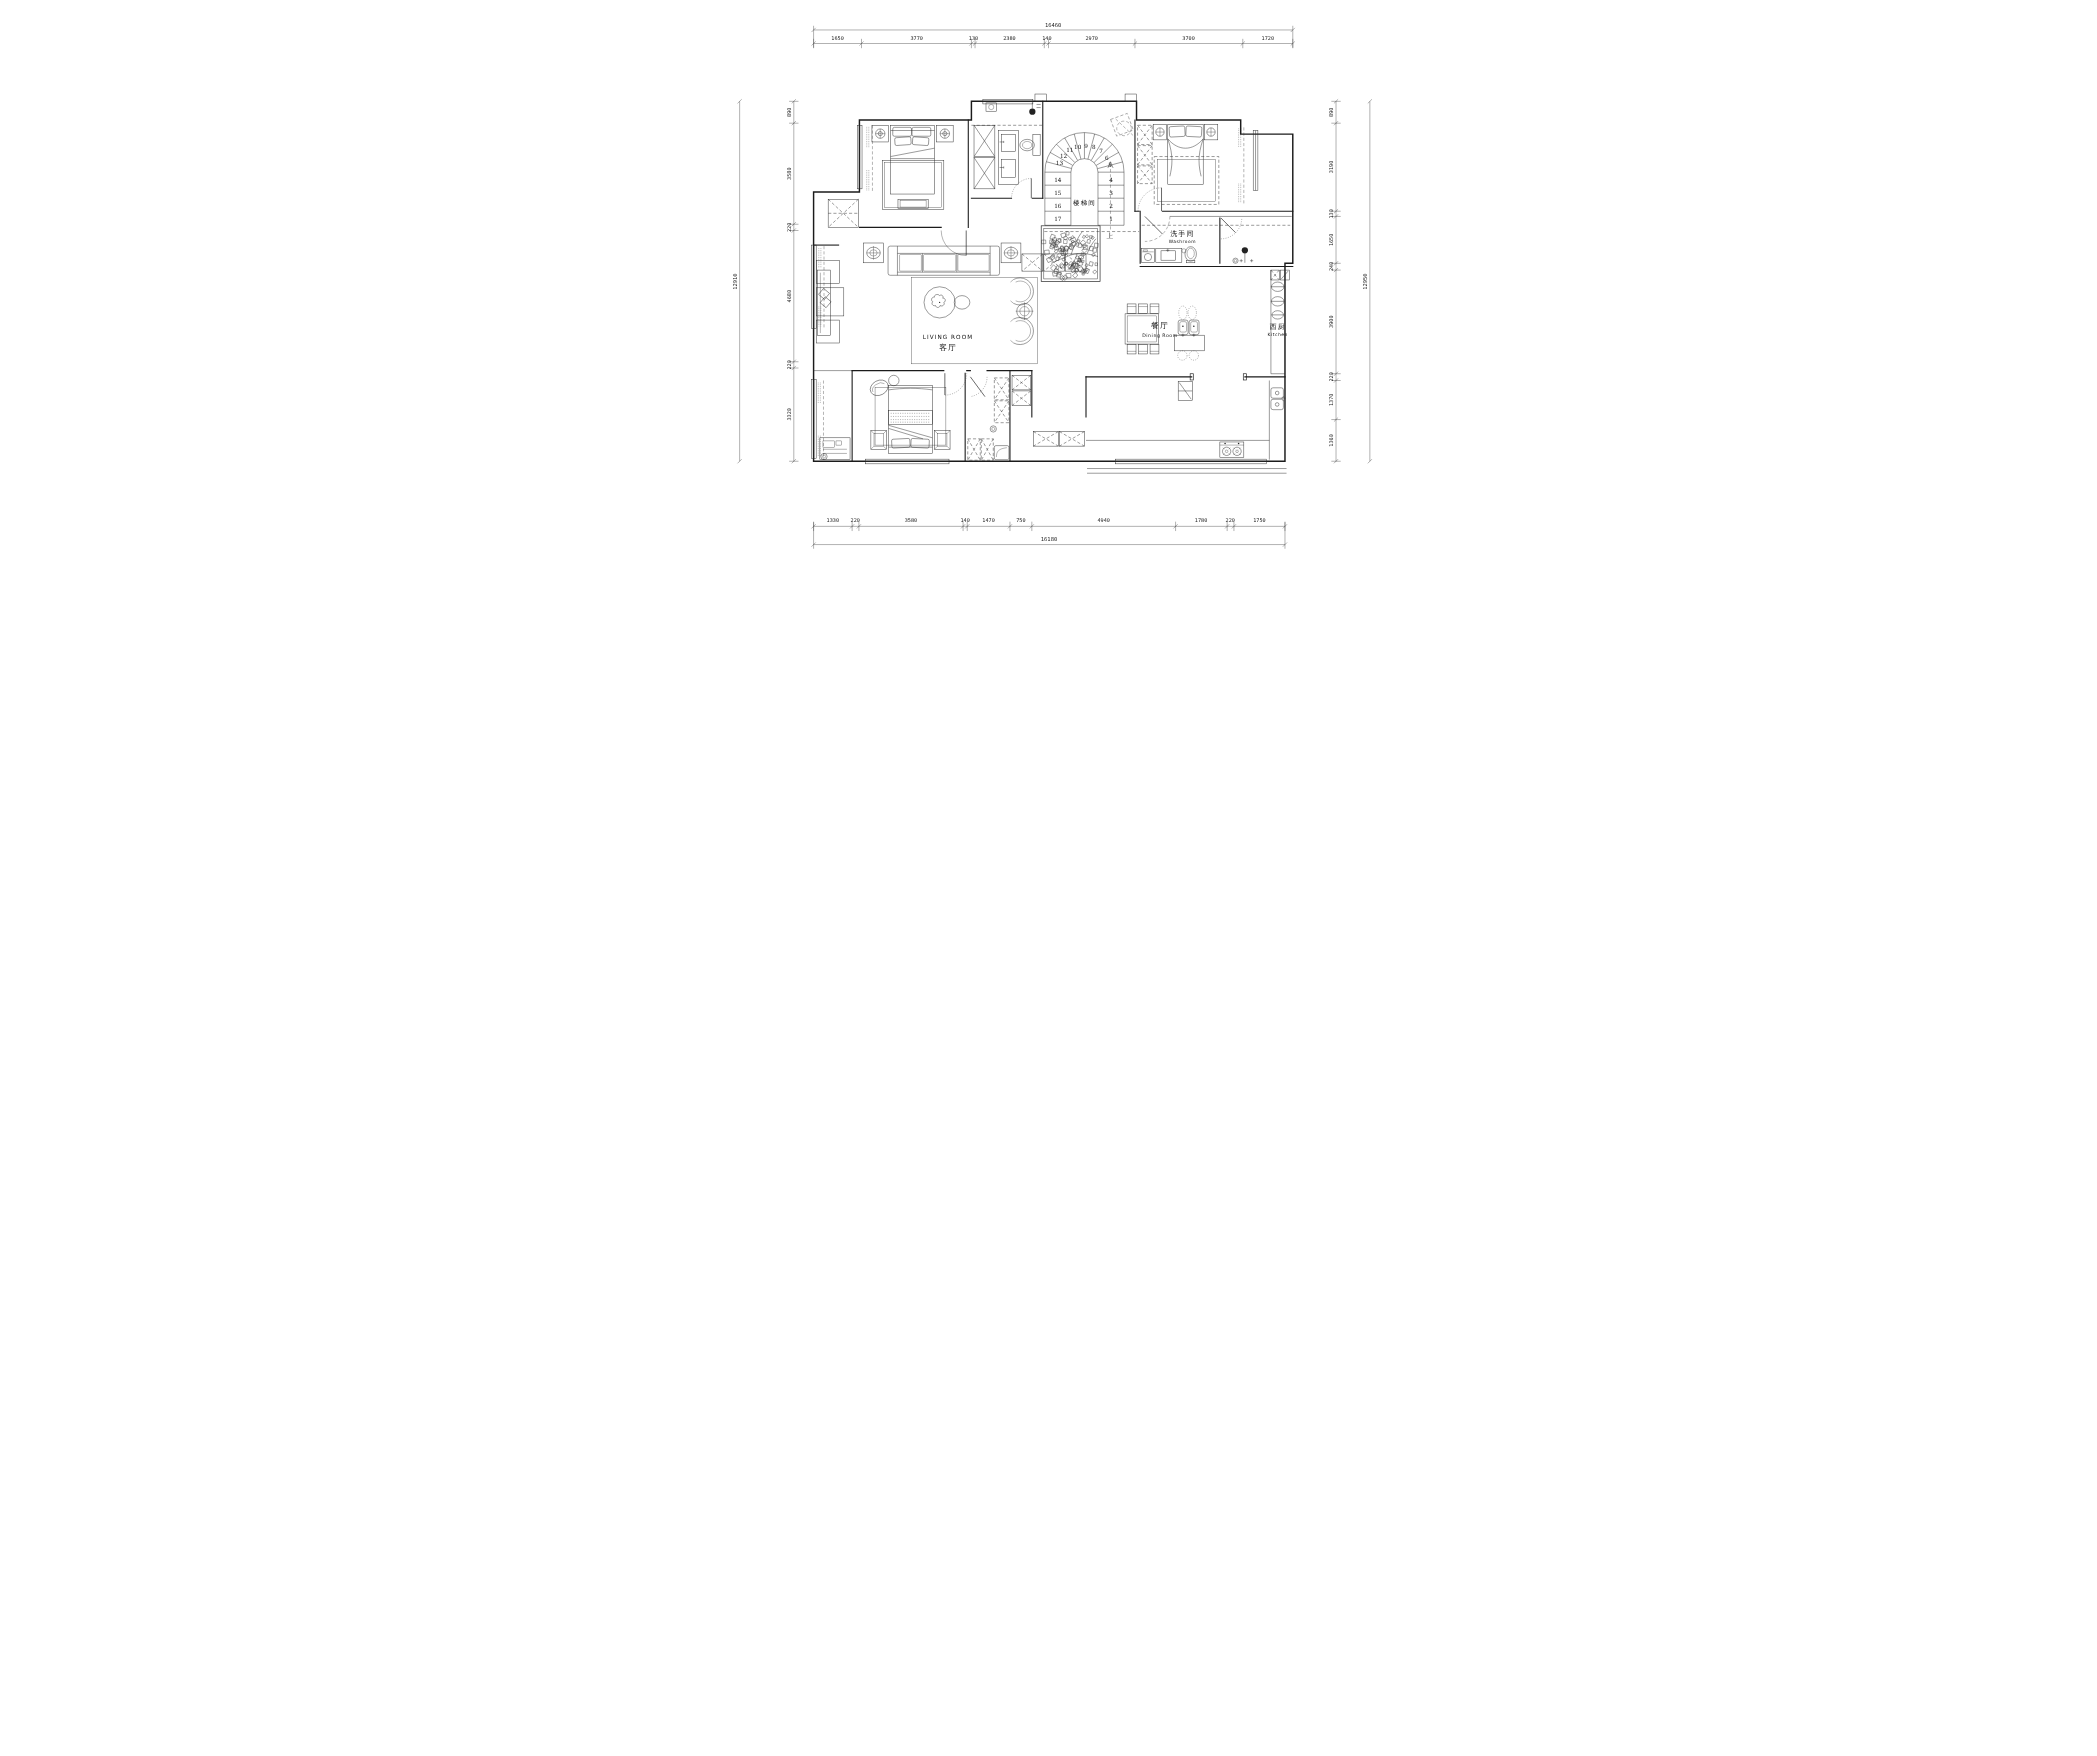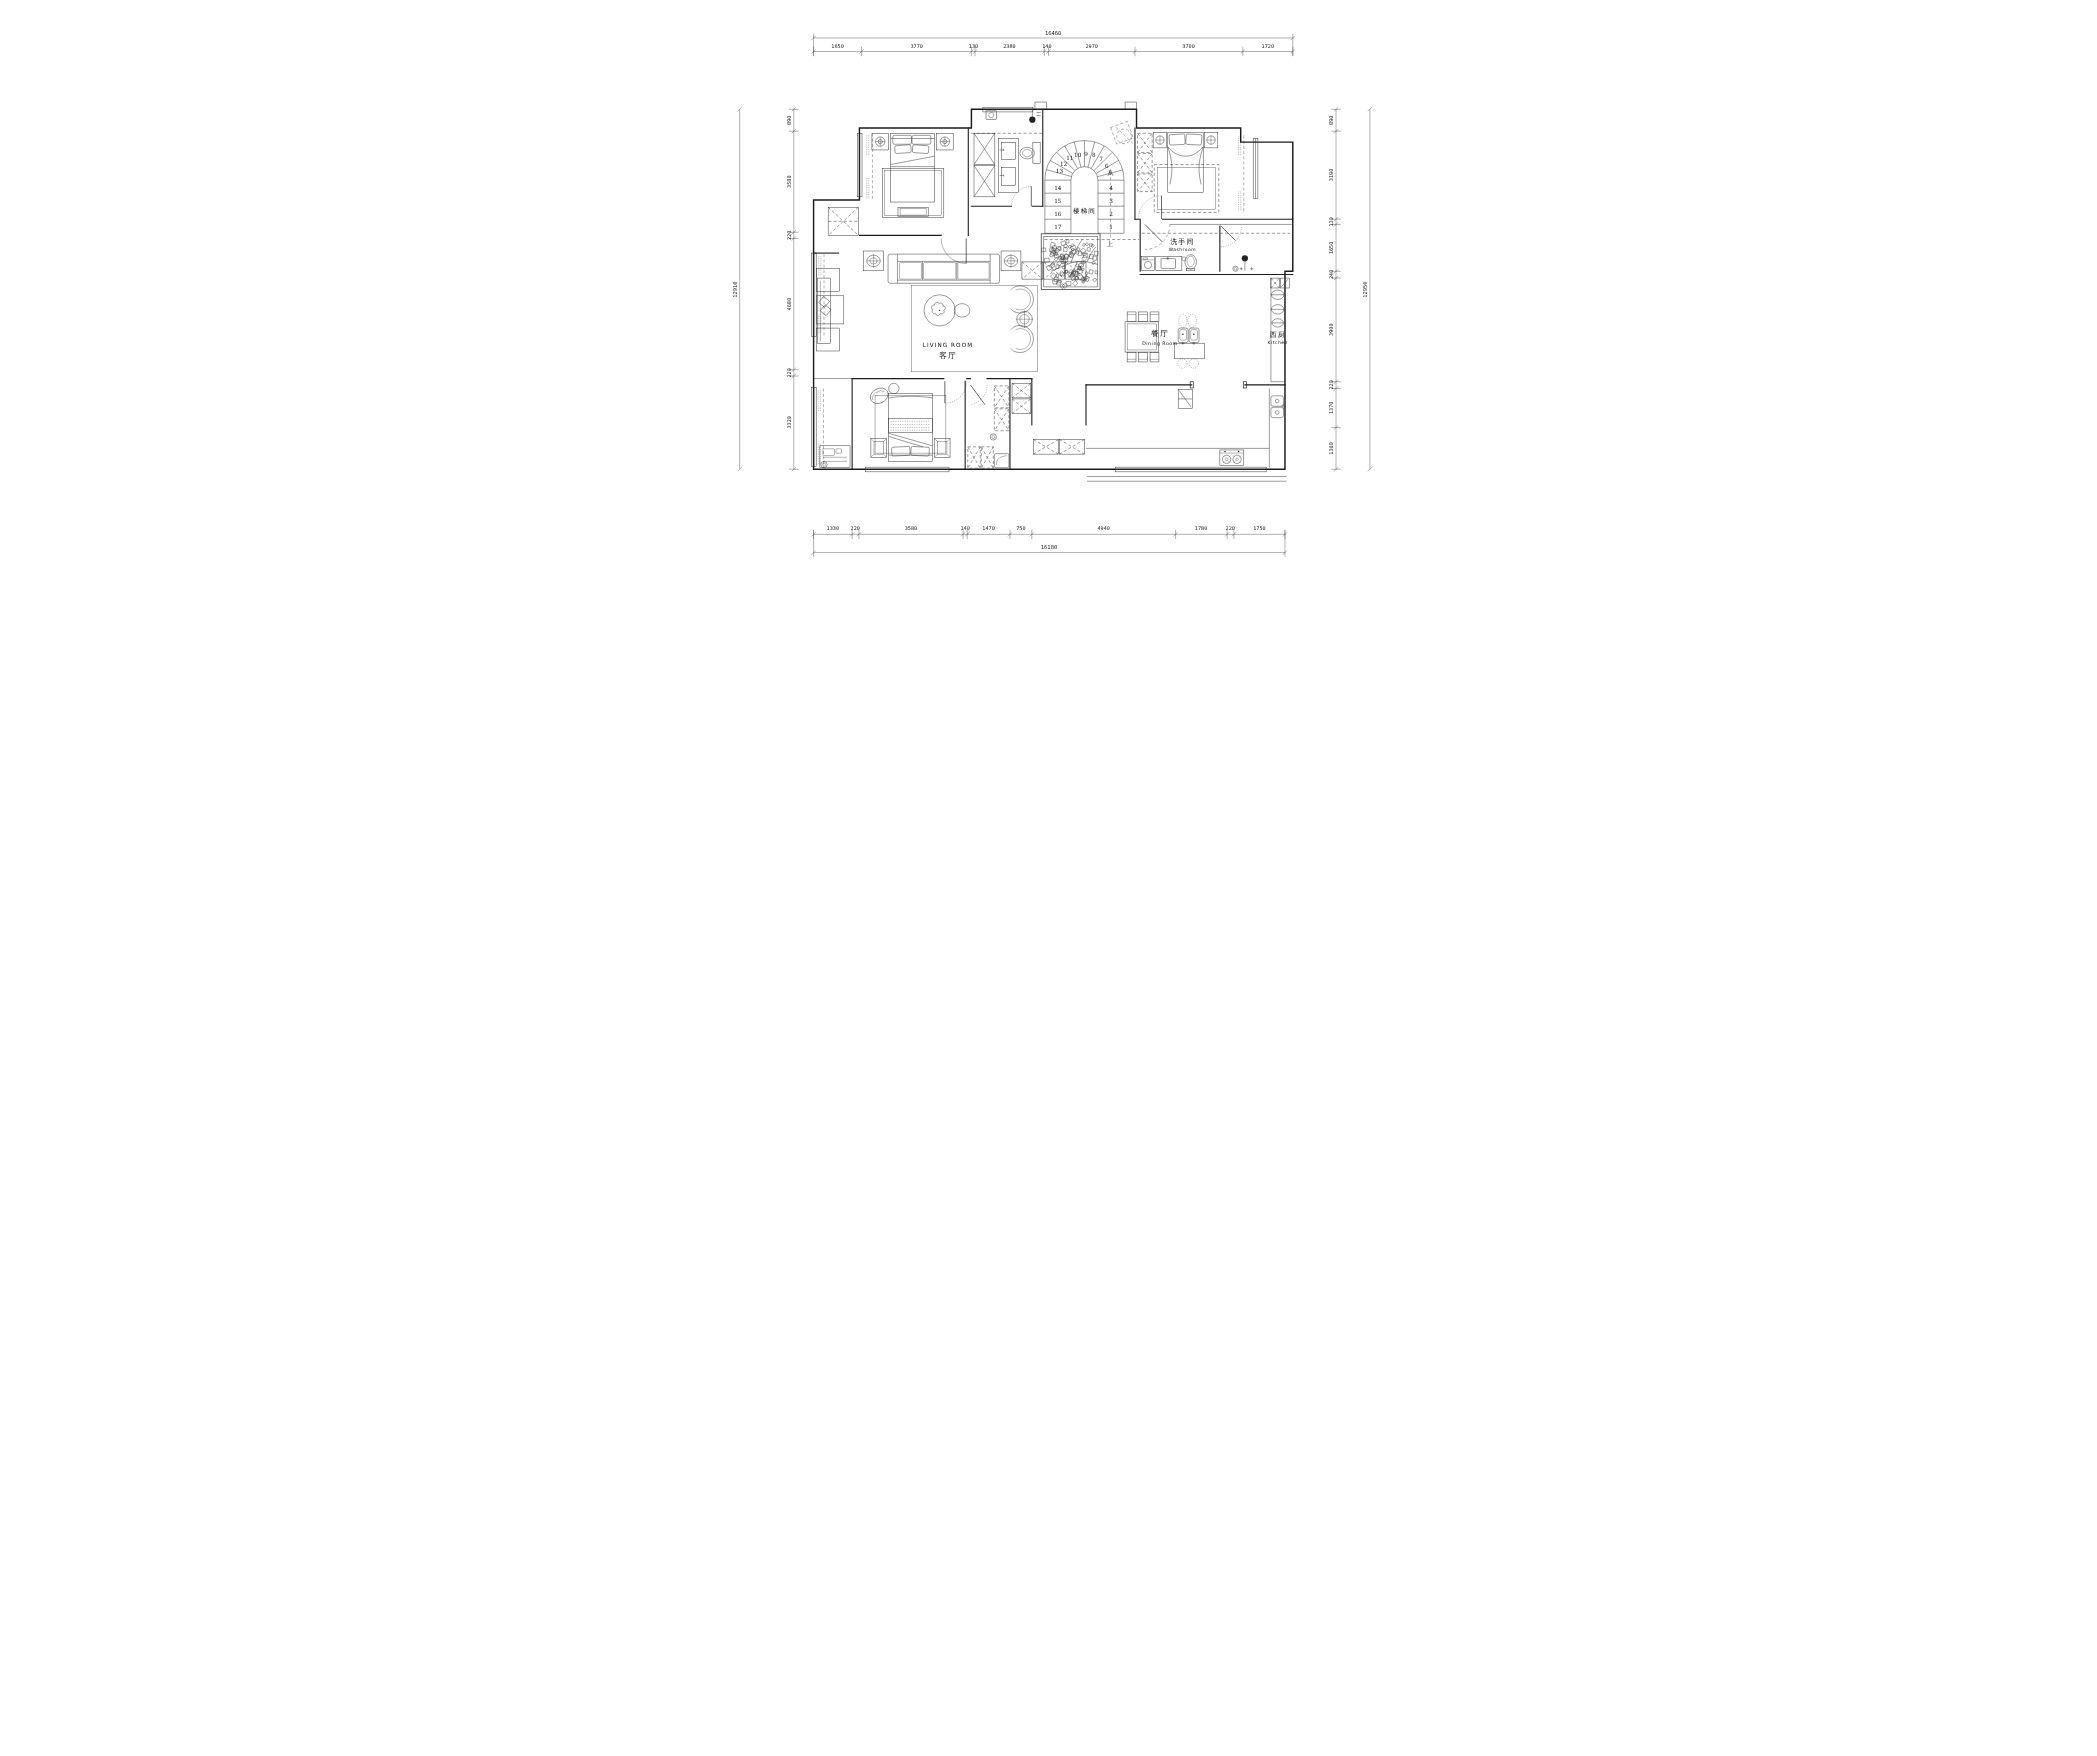--- a/index.html
+++ b/index.html
@@ -1,16 +1,16 @@
 <!DOCTYPE html>
 <html style="font-size:8.3px"><head>
 <meta charset="utf-8">
 <style>
   html,body{margin:0;padding:0;background:#ffffff;}
-  .page{width:699px;height:586px;margin:8px auto;background:#fff;position:relative;font-family:"DejaVu Sans",sans-serif;}
+  .page{width:699px;height:586px;margin:0 auto;background:#fff;position:relative;font-family:"DejaVu Sans",sans-serif;}
   svg{display:block;}
   .w{stroke:#1b1b1b;stroke-width:2.8;fill:none;stroke-linecap:square;}
   .w2{stroke:#1b1b1b;stroke-width:2.1;fill:none;stroke-linecap:square;}
   .med{stroke:#222;stroke-width:1.3;fill:none;}
   .thin{stroke:#2a2a2a;stroke-width:0.9;fill:none;}
   .hair{stroke:#333;stroke-width:0.7;fill:none;}
   .dash{stroke-dasharray:6 4;}
   .dot{stroke-dasharray:2 2.5;}
   .dim{stroke:#444;stroke-width:0.8;fill:none;}
   .leaf{stroke:#333;stroke-width:0.8;fill:none;}

